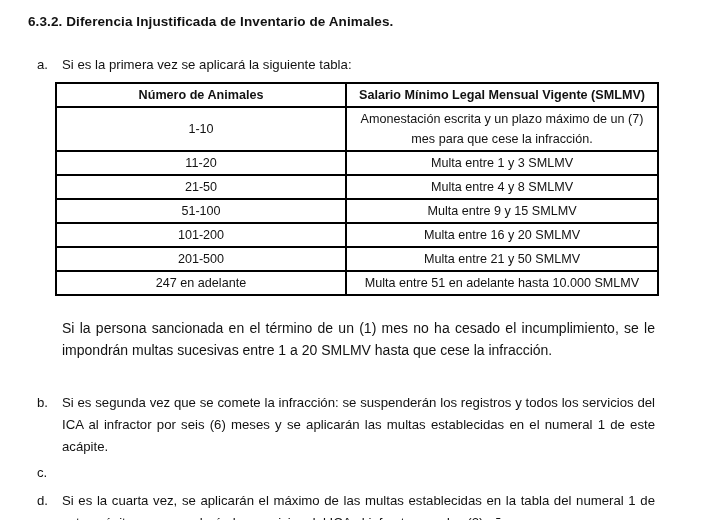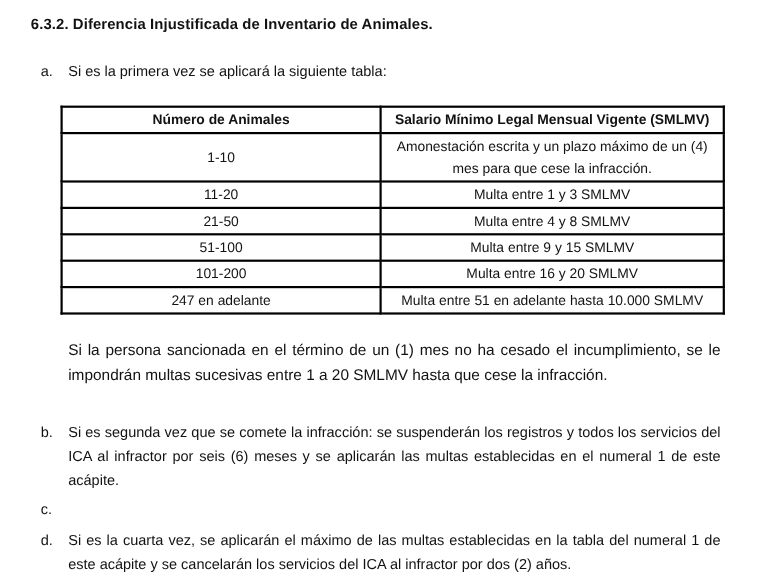--- a/index.html
+++ b/index.html
@@ -36,21 +36,21 @@
     margin-right: 56px;
     text-align: justify;
   }
   .item-a {
     margin-top: 25px;
   }
   .item-a .item-text {
     text-align: left;
   }
   table.sanction-table {
-    margin: 20px 0 0 55px;
+    margin: 6px 0 0 55px;
     width: 602px;
     border-collapse: collapse;
     table-layout: fixed;
   }
   table.sanction-table col.col-animals  { width: 290px; }
   table.sanction-table col.col-salary   { width: 312px; }
   table.sanction-table th,
   table.sanction-table td {
     border: 2px solid #000000;
     font-size: 12.6px;
@@ -96,37 +96,41 @@
     </colgroup>
     <thead>
       <tr>
         <th>Número de Animales</th>
         <th>Salario Mínimo Legal Mensual Vigente (SMLMV)</th>
       </tr>
     </thead>
     <tbody>
         <tr>
           <td>1-10</td>
-          <td>Amonestación escrita y un plazo máximo de un (4) mes para que cese la infracción.</td>
+          <td>Amonestación escrita y un plazo máximo de un (7) mes para que cese la infracción.</td>
         </tr>
         <tr>
           <td>11-20</td>
           <td>Multa entre 1 y 3 SMLMV</td>
         </tr>
         <tr>
           <td>21-50</td>
           <td>Multa entre 4 y 8 SMLMV</td>
         </tr>
         <tr>
           <td>51-100</td>
           <td>Multa entre 9 y 15 SMLMV</td>
         </tr>
         <tr>
           <td>101-200</td>
           <td>Multa entre 16 y 20 SMLMV</td>
+        </tr>
+        <tr>
+          <td>201-500</td>
+          <td>Multa entre 21 y 50 SMLMV</td>
         </tr>
         <tr>
           <td>247 en adelante</td>
           <td>Multa entre 51 en adelante hasta 10.000 SMLMV</td>
         </tr>
       </tbody>
   </table>
 
   <div class="paragraph">Si la persona sancionada en el término de un (1) mes no ha cesado el incumplimiento, se le impondrán multas sucesivas entre 1 a 20 SMLMV hasta que cese la infracción.</div>
 

